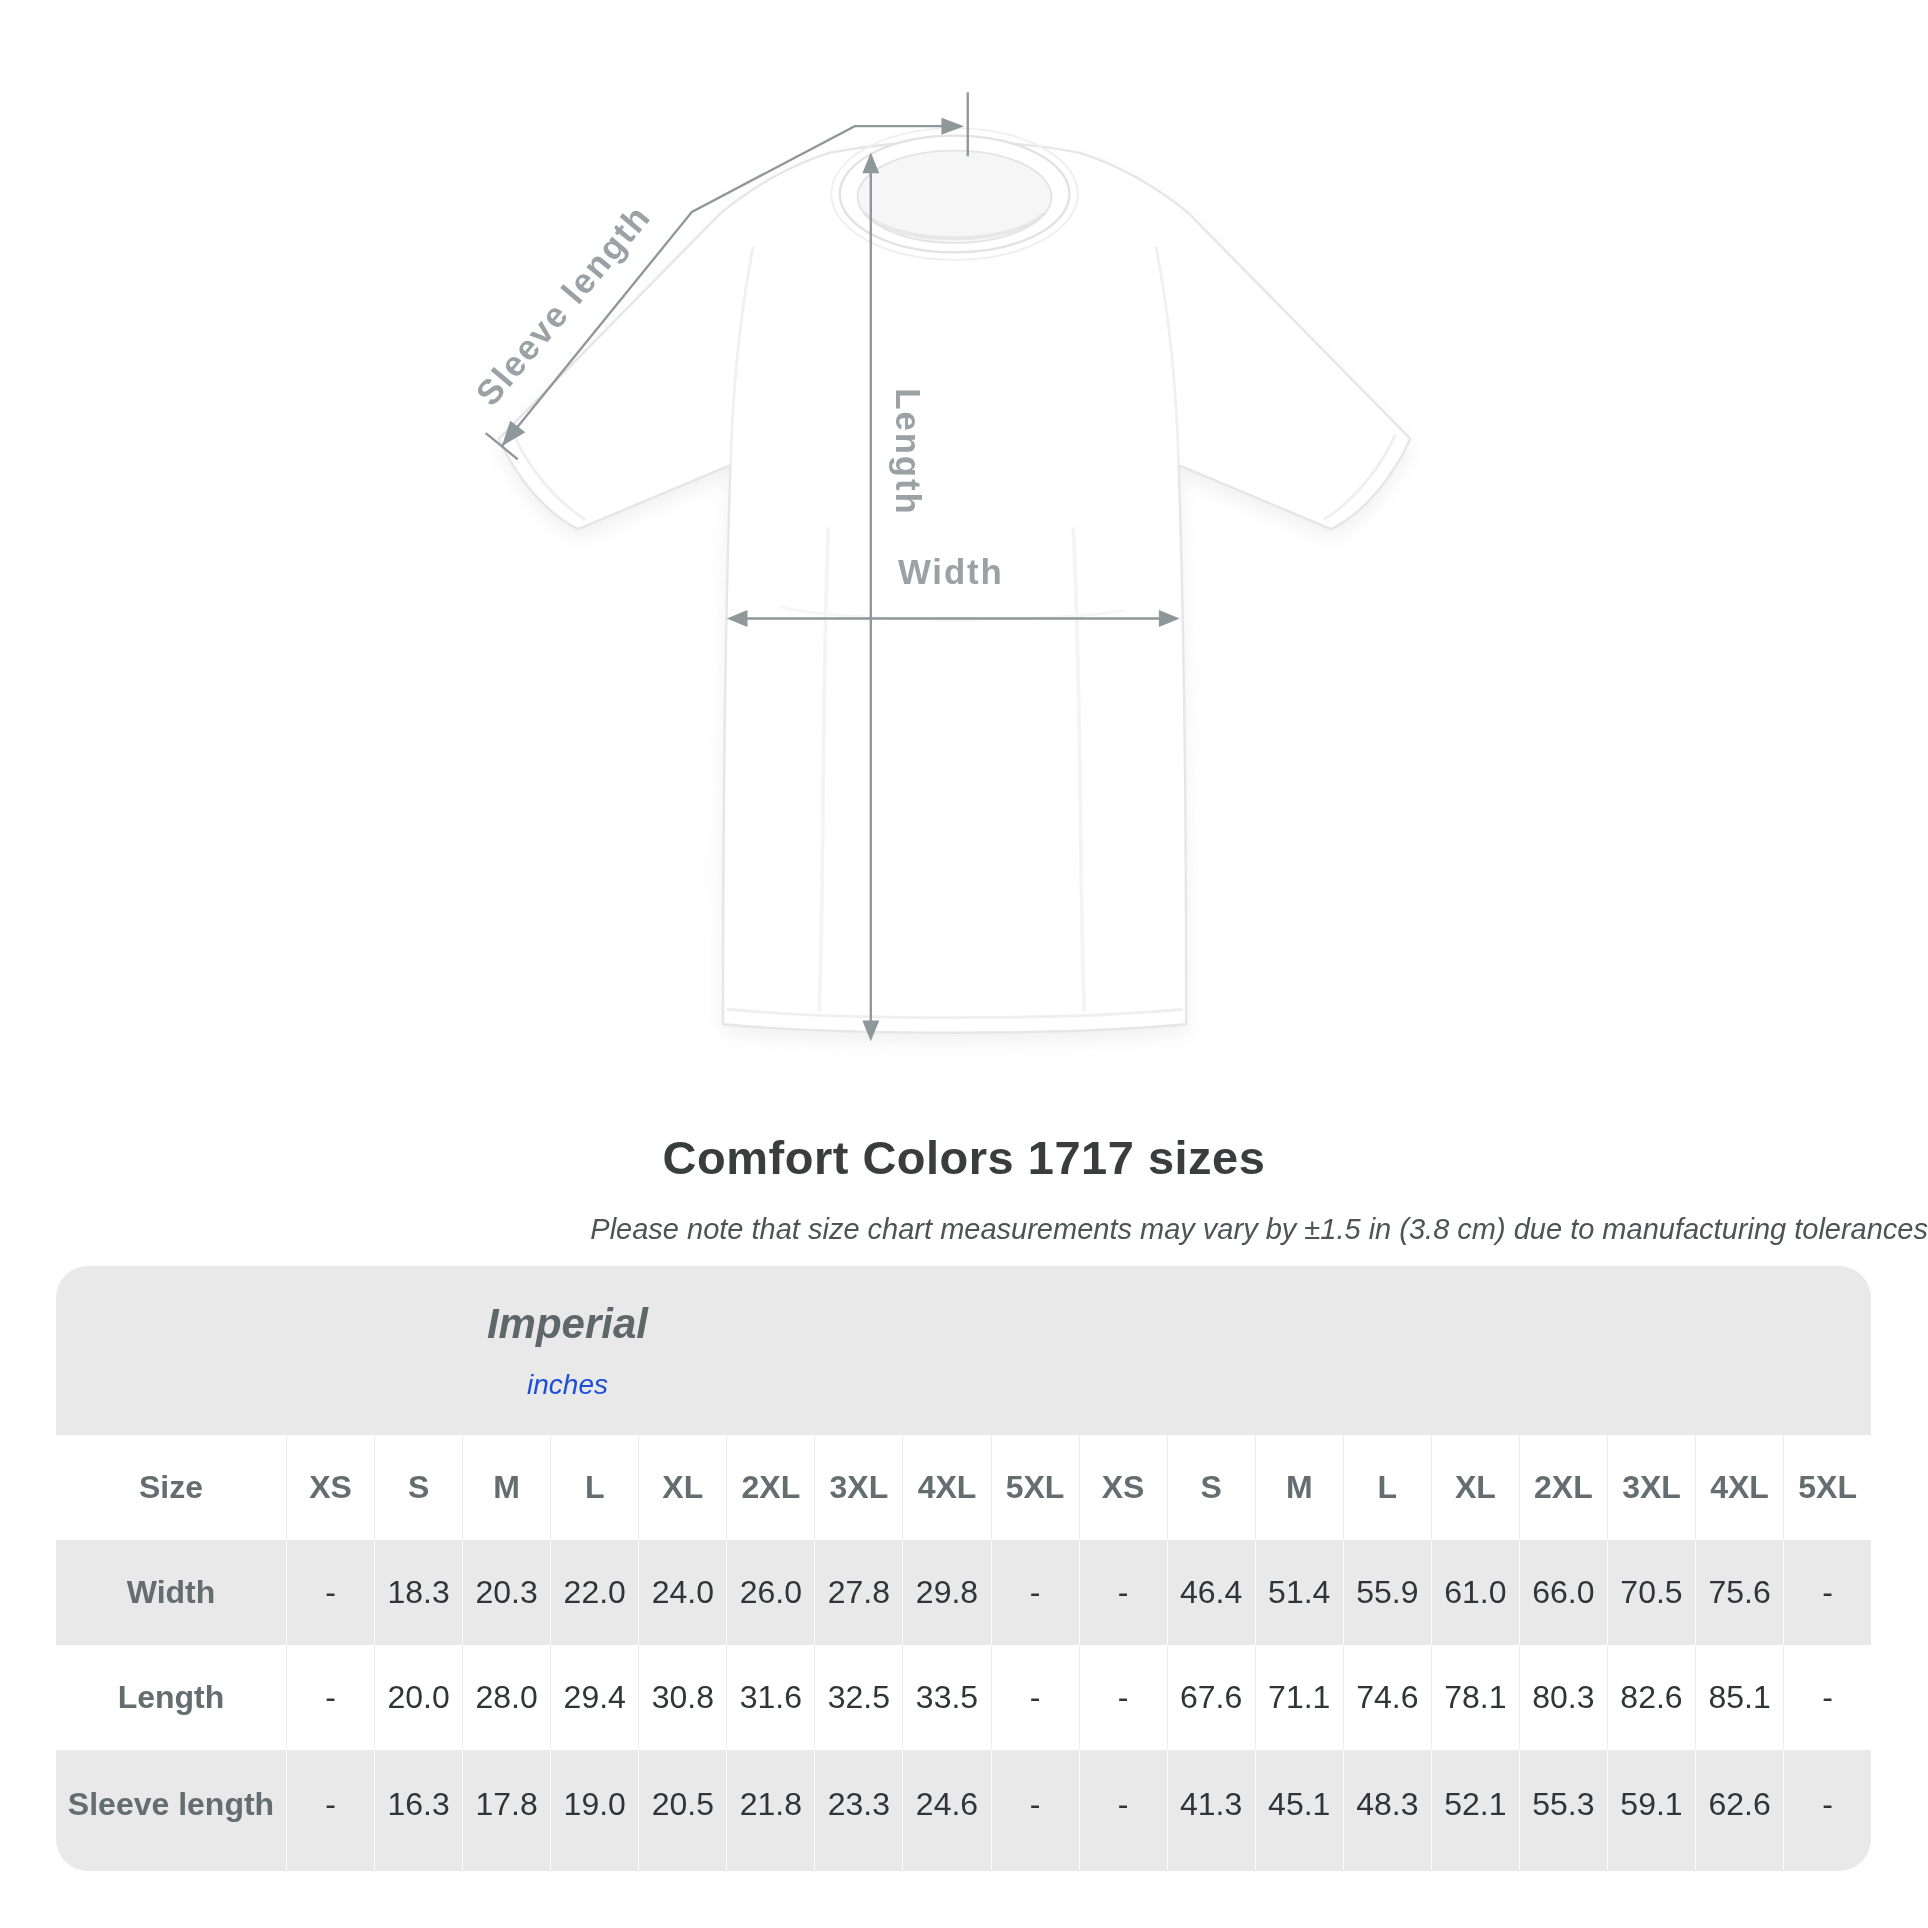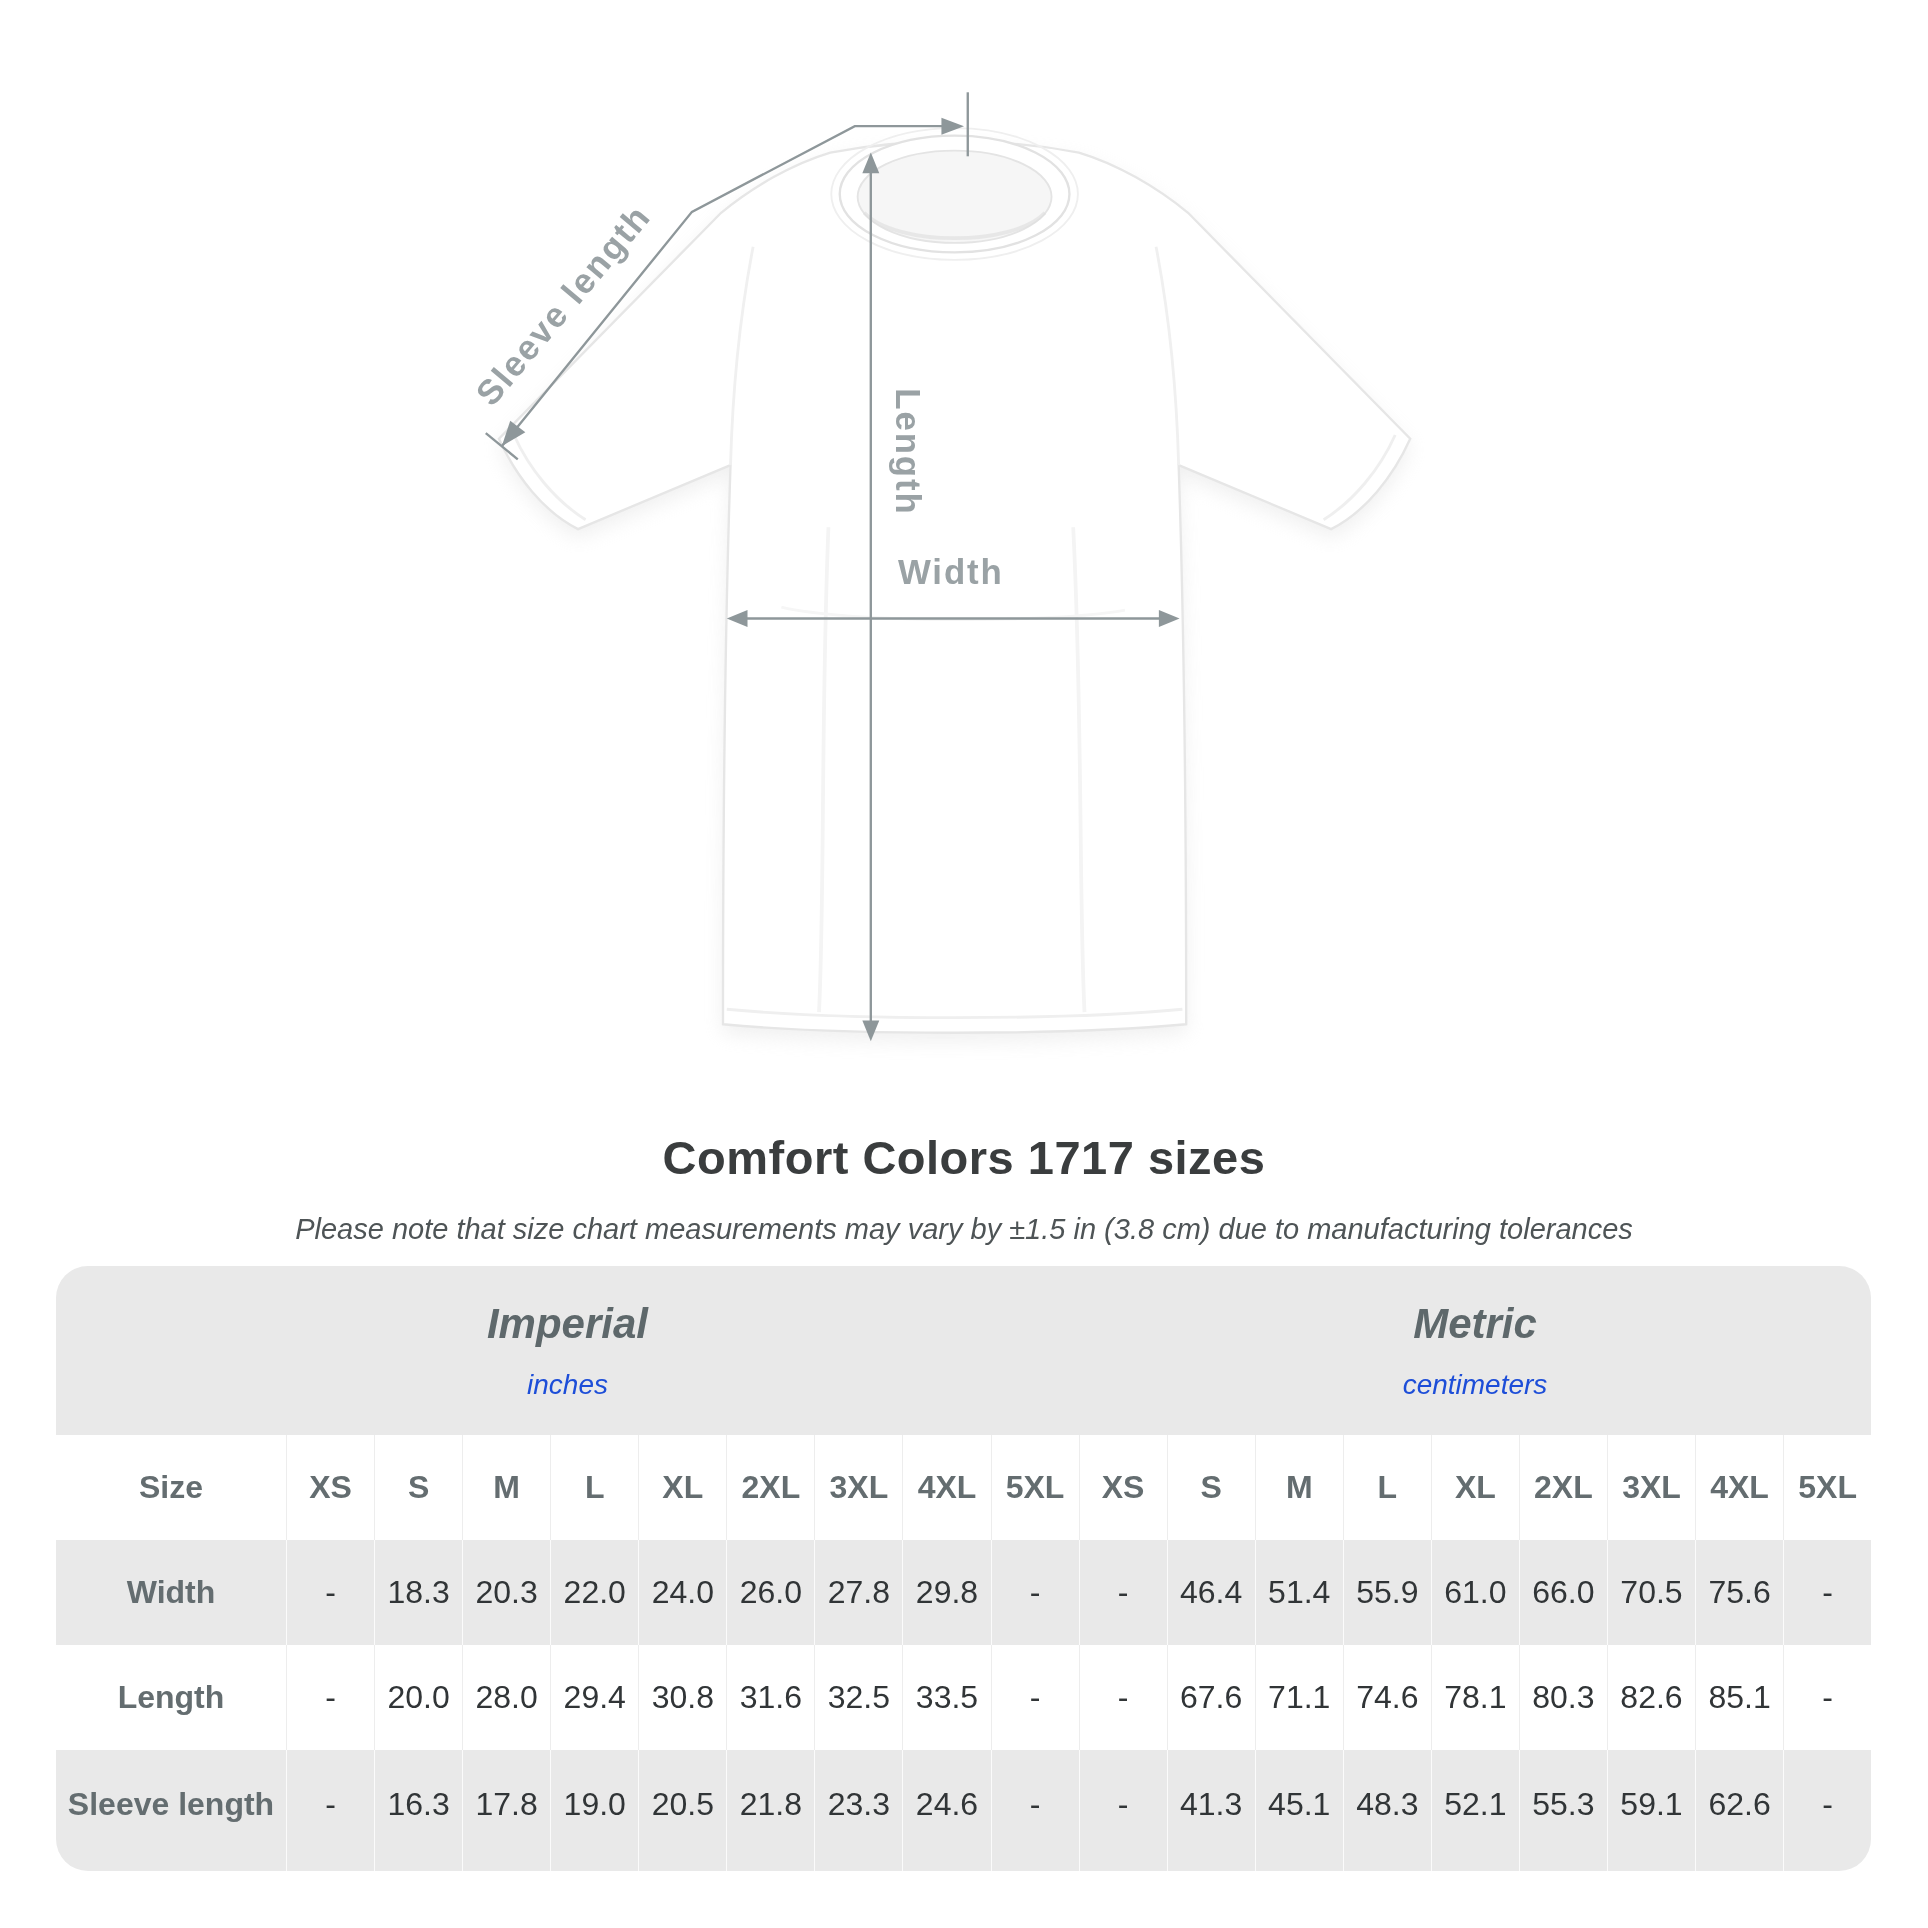--- a/index.html
+++ b/index.html
@@ -3,21 +3,21 @@
 <meta charset="utf-8">
 <style>
   html,body{margin:0;padding:0;background:#ffffff;overflow:hidden;}
   .page{position:relative;width:1928px;height:1928px;background:#ffffff;
         font-family:"Liberation Sans", sans-serif;}
   .tee-figure{position:absolute;left:0;top:0;width:1928px;height:1158px;}
   .ann-label{font-family:"Liberation Sans", sans-serif;font-weight:bold;
              font-size:37px;fill:#9aa2a5;letter-spacing:2px;}
   .titles{position:absolute;left:0;top:1122px;width:1928px;text-align:center;}
   .page-title{margin:8px;font-size:47px;font-weight:bold;color:#3a3d3e;letter-spacing:0.5px;}
-  .page-subtitle{margin:28px 0 0;font-size:29px;font-style:italic;color:#4e5456;}
+  .page-subtitle{margin:28px 0 0;font-size:29px;font-style:italic;color:#4e5456;text-align:right;}
   .size-table{position:absolute;left:56px;top:1266px;width:1815px;height:605px;
               border-radius:32px;overflow:hidden;}
   .band{display:flex;height:169px;background:#e9e9e9;}
   .band-cell{display:flex;flex-direction:column;justify-content:center;align-items:center;}
   .band-cell.imperial{width:1023px;}
   .band-cell.metric{flex:1;}
   .band-title{font-size:42px;font-weight:bold;font-style:italic;color:#5e686b;}
   .band-unit{margin-top:21px;font-size:28px;font-style:italic;color:#1d4ed8;}
   .trow{display:flex;height:105px;background:#ffffff;}
   .trow.gray{background:#e9e9e9;}
@@ -84,24 +84,20 @@
   <div class="titles">
     <h1 class="page-title">Comfort Colors 1717 sizes</h1>
     <p class="page-subtitle">Please note that size chart measurements may vary by ±1.5 in (3.8 cm) due to manufacturing tolerances</p>
   </div>
 
   <div class="size-table">
     <div class="band">
       <div class="band-cell imperial">
         <div class="band-title">Imperial</div>
         <div class="band-unit">inches</div>
-      </div>
-      <div class="band-cell metric">
-        <div class="band-title">Metric</div>
-        <div class="band-unit">centimeters</div>
       </div>
     </div>
     <div class="trow sizes" id="sizes-row">
         <div class="cell label">Size</div>
         <div class="cell">XS</div>
         <div class="cell">S</div>
         <div class="cell">M</div>
         <div class="cell">L</div>
         <div class="cell">XL</div>
         <div class="cell">2XL</div>

